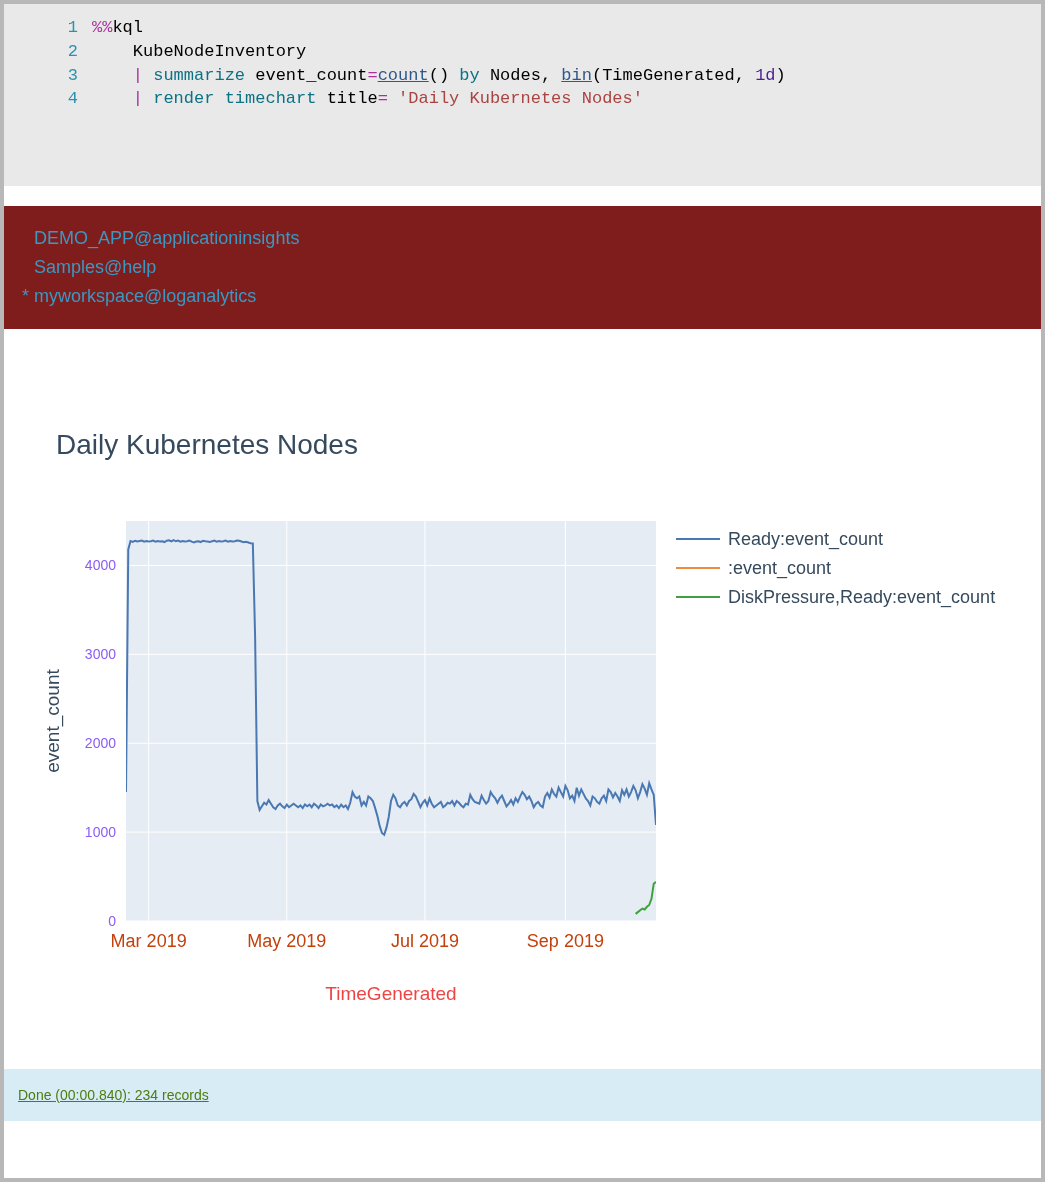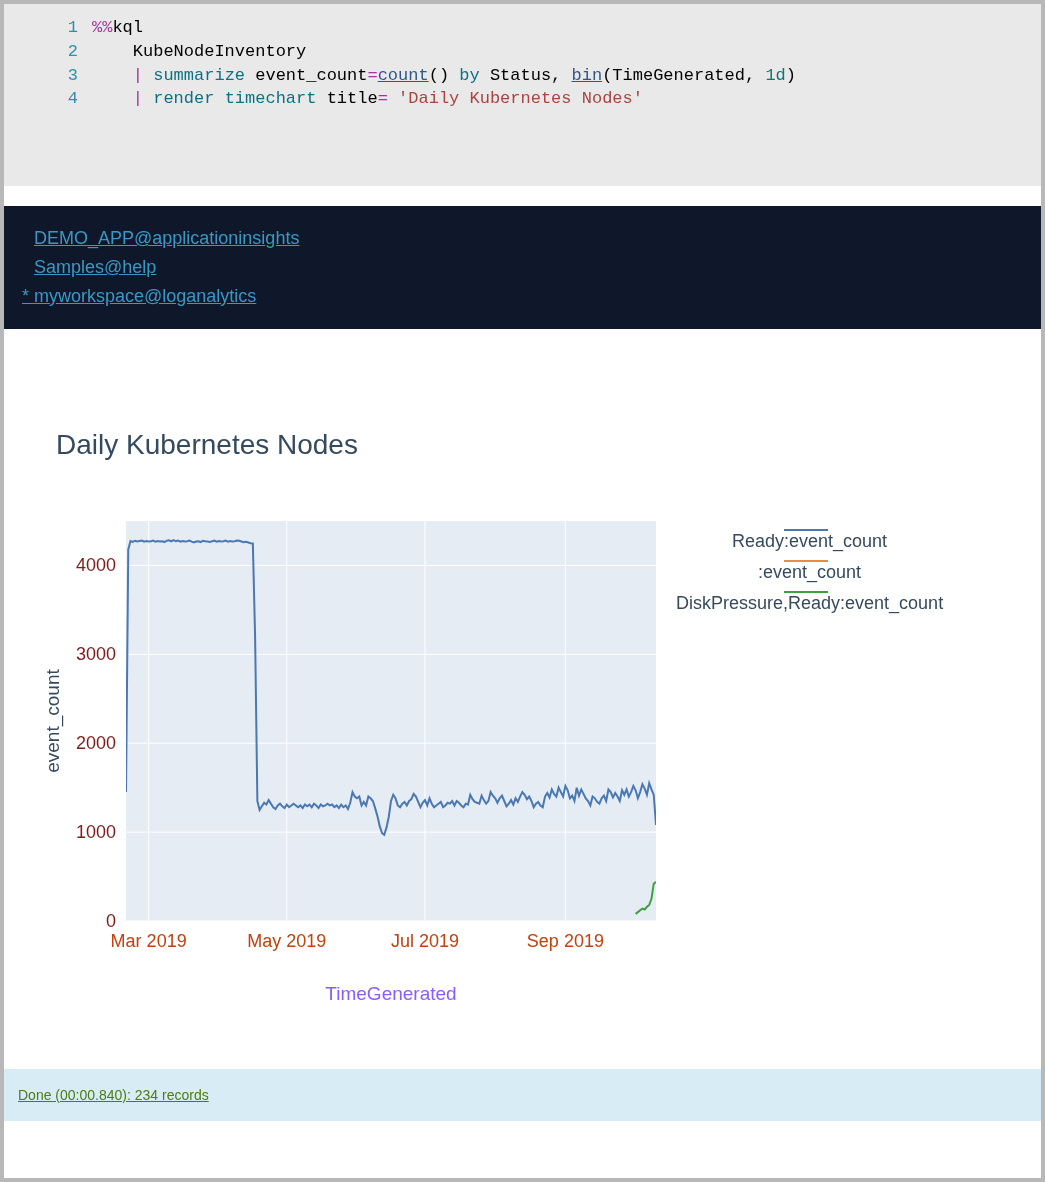--- a/index.html
+++ b/index.html
@@ -24,30 +24,29 @@
     width: 88px;
     text-align: right;
     padding-right: 14px;
     color: #2b91af;
     user-select: none;
   }
   .code-content { white-space: pre; }
   .code-content .kw   { color: #0b7285; }
   .code-content .op   { color: #a8329c; }
   .code-content .fn   { color: #2f5889; text-decoration: underline; }
-  .code-content .lit  { color: #0f766e; }
+  .code-content .lit  { color: #4c1d95; }
   .code-content .str  { color: #a94442; }
   .middle-gap { height: 20px; background: #fff; }
   .workspaces {
-    background: #0f172a;
+    background: #7f1d1d;
     color: #3a98c2;
     font-size: 18px;
     padding: 18px 16px 18px 18px;
     line-height: 1.6;
-    text-decoration: underline;
   }
   .workspaces .active-marker { color: #3a98c2; }
   .output-area {
     background: #fff;
     padding: 100px 11px 0 0;
     height: 740px;
     position: relative;
   }
   .chart-title {
     font-size: 28px;
@@ -73,48 +72,48 @@
     transform: rotate(-90deg) translate(-50%,0);
     transform-origin: left top;
     color: #364a5e;
     font-size: 19px;
   }
   .xaxis-label {
     position: absolute;
     left: 70px; top: 462px;
     width: 530px;
     text-align: center;
-    color: #8b5cf6;
+    color: #ef4444;
     font-size: 19px;
   }
   .ytick {
     position: absolute;
     right: 470px;
     text-align: right;
     width: 60px;
-    color: #7f1d1d;
-    font-size: 18px;
+    color: #8b5cf6;
+    font-size: 14px;
     transform: translateY(-50%);
   }
   .xtick {
     position: absolute;
     top: 410px;
     transform: translateX(-50%);
     color: #c2410c;
     font-size: 18px;
     white-space: nowrap;
   }
   .legend {
     position: absolute;
     left: 620px;
     top: 8px;
     font-size: 18px;
     color: #364a5e;
   }
-  .legend .row { display: flex; align-items: center; margin-bottom: 8px; flex-direction: column; }
+  .legend .row { display: flex; align-items: center; margin-bottom: 8px; }
   .legend .swatch {
     width: 44px; height: 2px; margin-right: 8px;
   }
   .status-bar {
     background: #d8ecf5;
     color: #4d7c0f;
     font-size: 14px;
     padding: 18px 0 18px 14px;
     text-decoration: underline;
   }
@@ -127,21 +126,21 @@
     <div class="code-row">
       <div class="lineno">1</div>
       <div class="code-content"><span class="op">%%</span><span>kql</span></div>
     </div>
     <div class="code-row">
       <div class="lineno">2</div>
       <div class="code-content"><span>    KubeNodeInventory</span></div>
     </div>
     <div class="code-row">
       <div class="lineno">3</div>
-      <div class="code-content"><span>    </span><span class="op">|</span><span> </span><span class="kw">summarize</span><span> event_count</span><span class="op">=</span><span class="fn">count</span><span>() </span><span class="kw">by</span><span> Status, </span><span class="fn">bin</span><span>(TimeGenerated, </span><span class="lit">1d</span><span>)</span></div>
+      <div class="code-content"><span>    </span><span class="op">|</span><span> </span><span class="kw">summarize</span><span> event_count</span><span class="op">=</span><span class="fn">count</span><span>() </span><span class="kw">by</span><span> Nodes, </span><span class="fn">bin</span><span>(TimeGenerated, </span><span class="lit">1d</span><span>)</span></div>
     </div>
     <div class="code-row">
       <div class="lineno">4</div>
       <div class="code-content"><span>    </span><span class="op">|</span><span> </span><span class="kw">render</span><span> </span><span class="kw">timechart</span><span> title</span><span class="op">=</span><span> </span><span class="str">'Daily Kubernetes Nodes'</span></div>
     </div>
   </div>
 
 <div class="middle-gap"></div>
 
 <div class="workspaces" id="ws-list">

